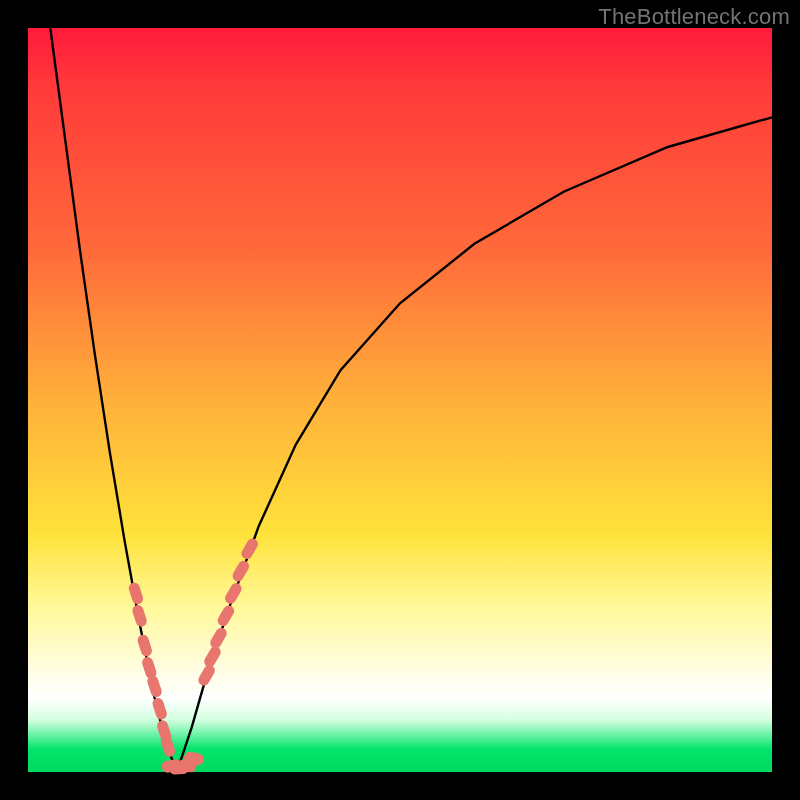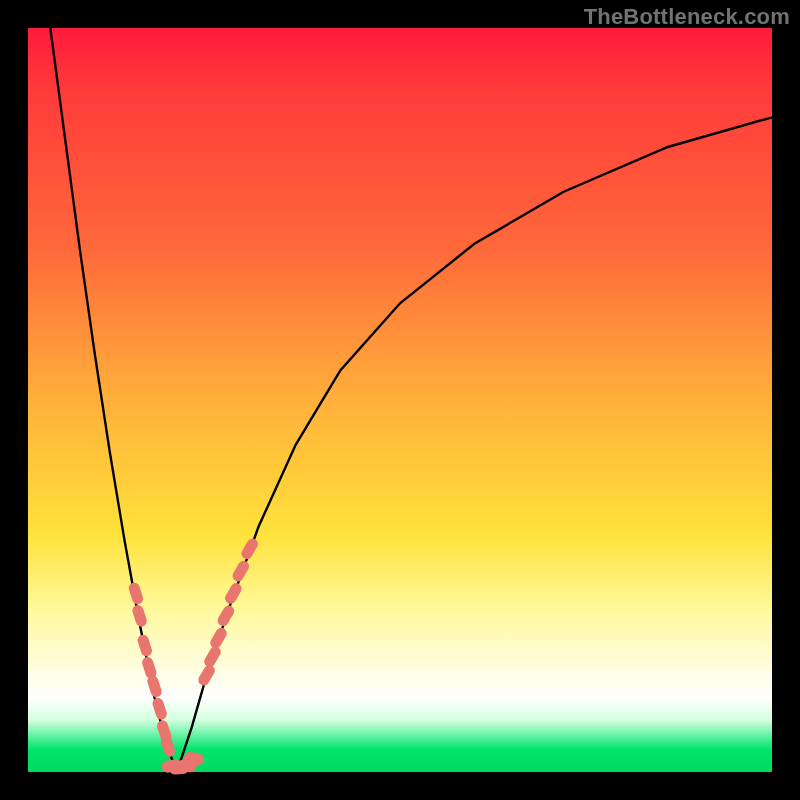--- a/index.html
+++ b/index.html
@@ -37,21 +37,21 @@
       #00e56a 97%,
       #00d860 100%
     );
   }
   .watermark {
     position: absolute;
     top: 4px;
     right: 10px;
     color: #737373;
     font-size: 22px;
-    font-weight: 700;
+    font-weight: 400;
     letter-spacing: 0.2px;
     user-select: none;
   }
   svg.curve {
     position: absolute;
     left: 0;
     top: 0;
     width: 744px;
     height: 744px;
     overflow: visible;

